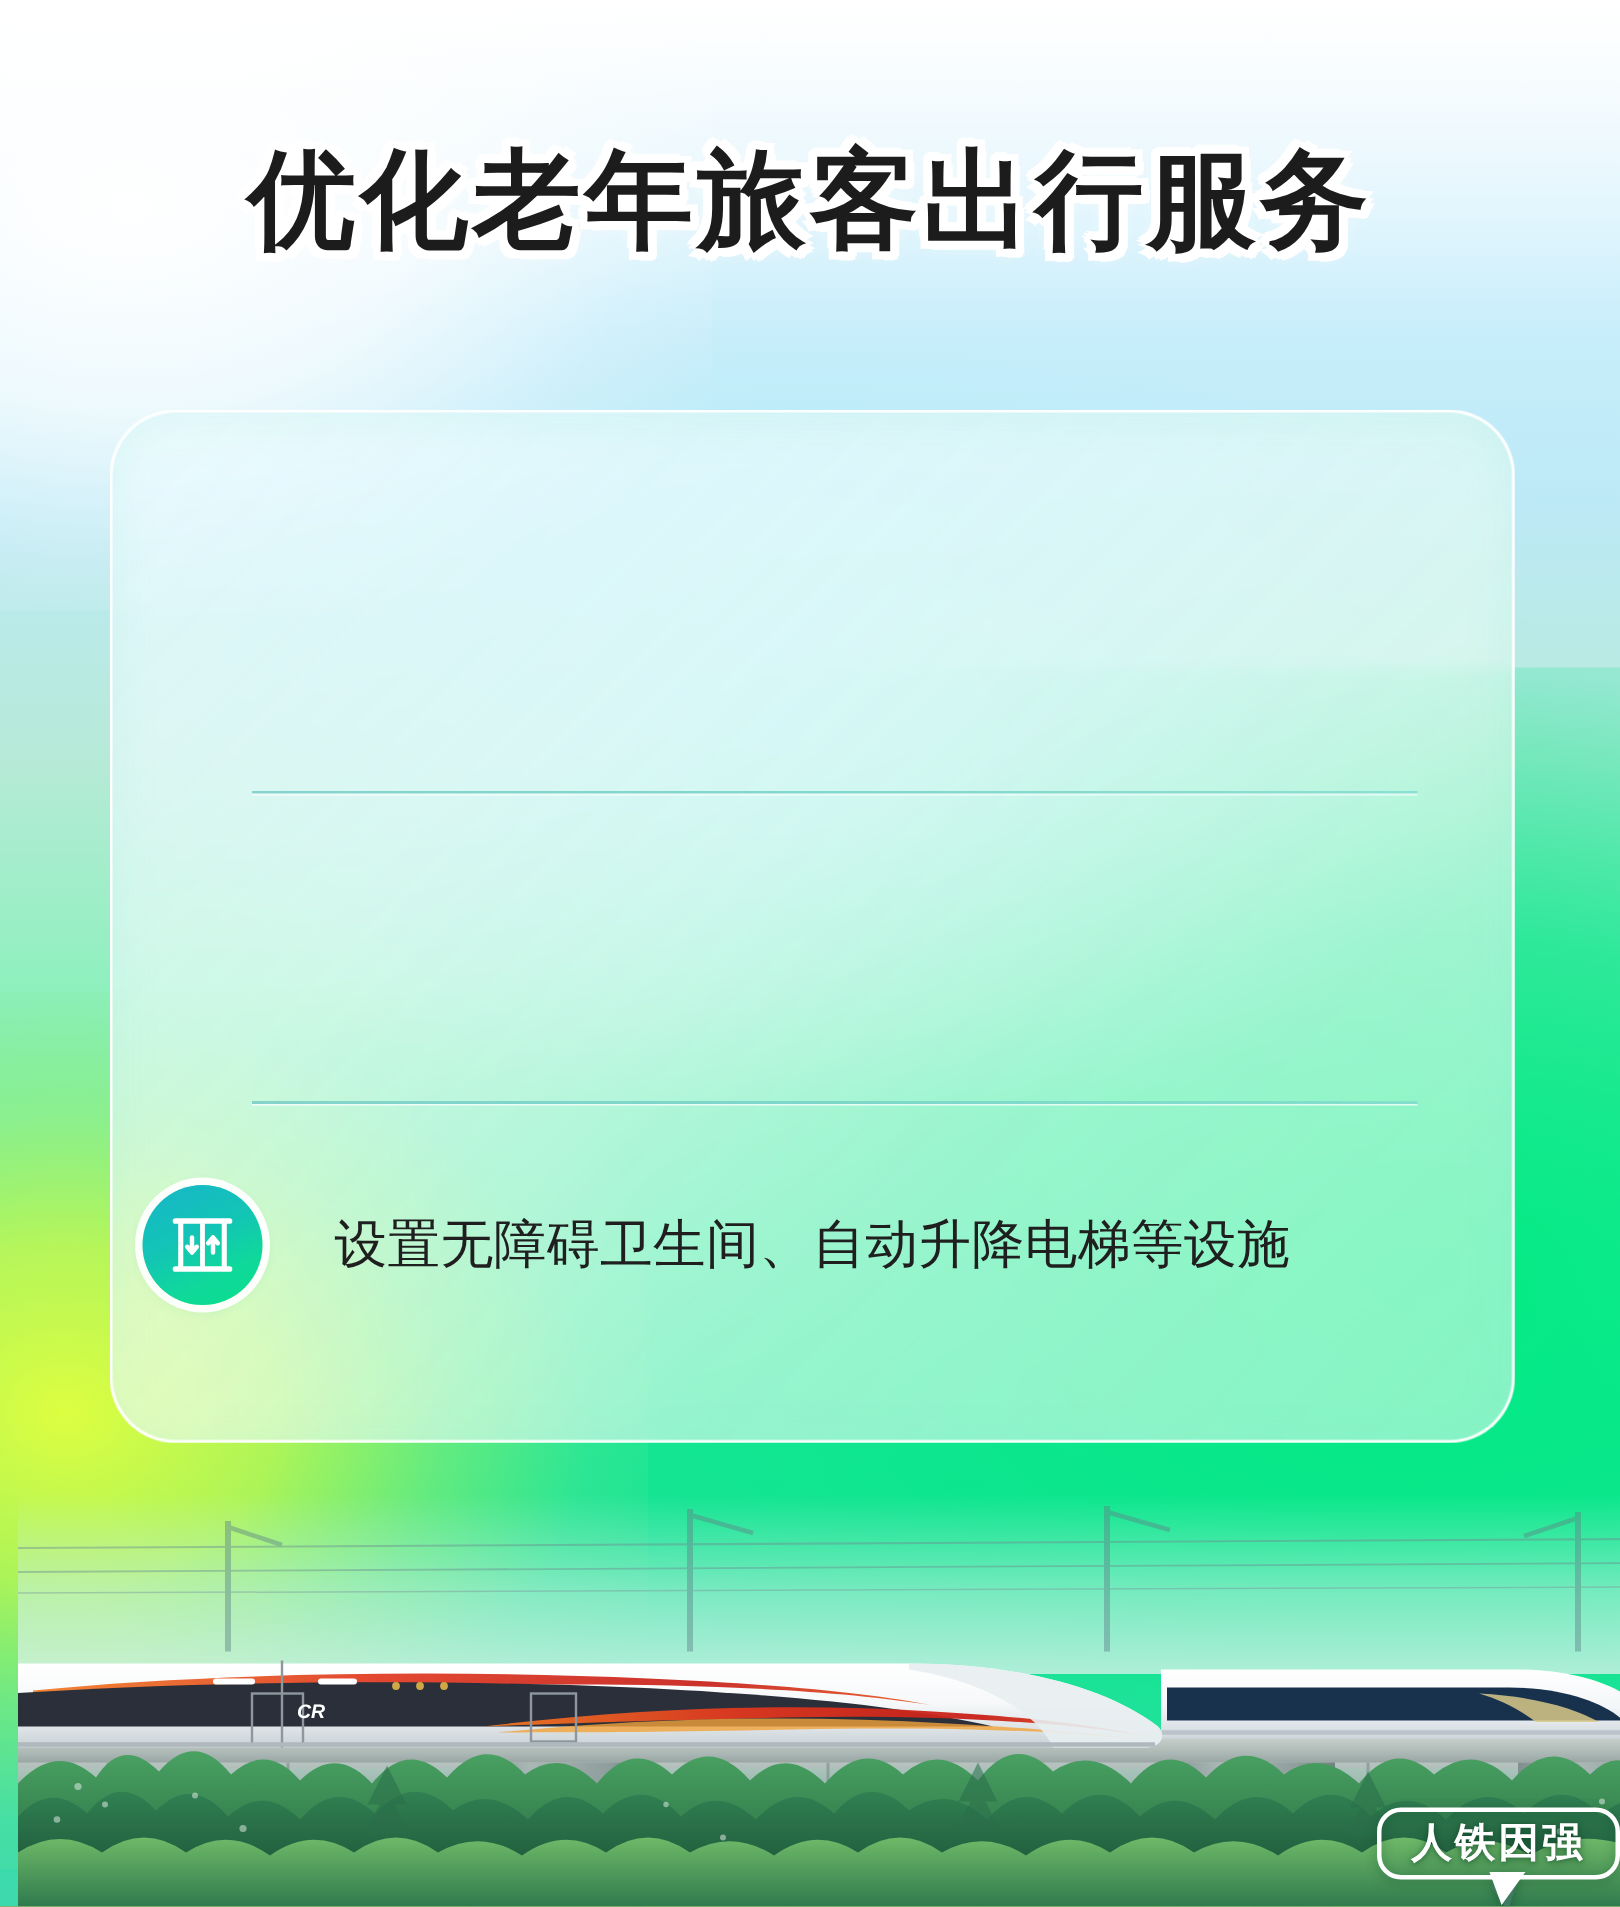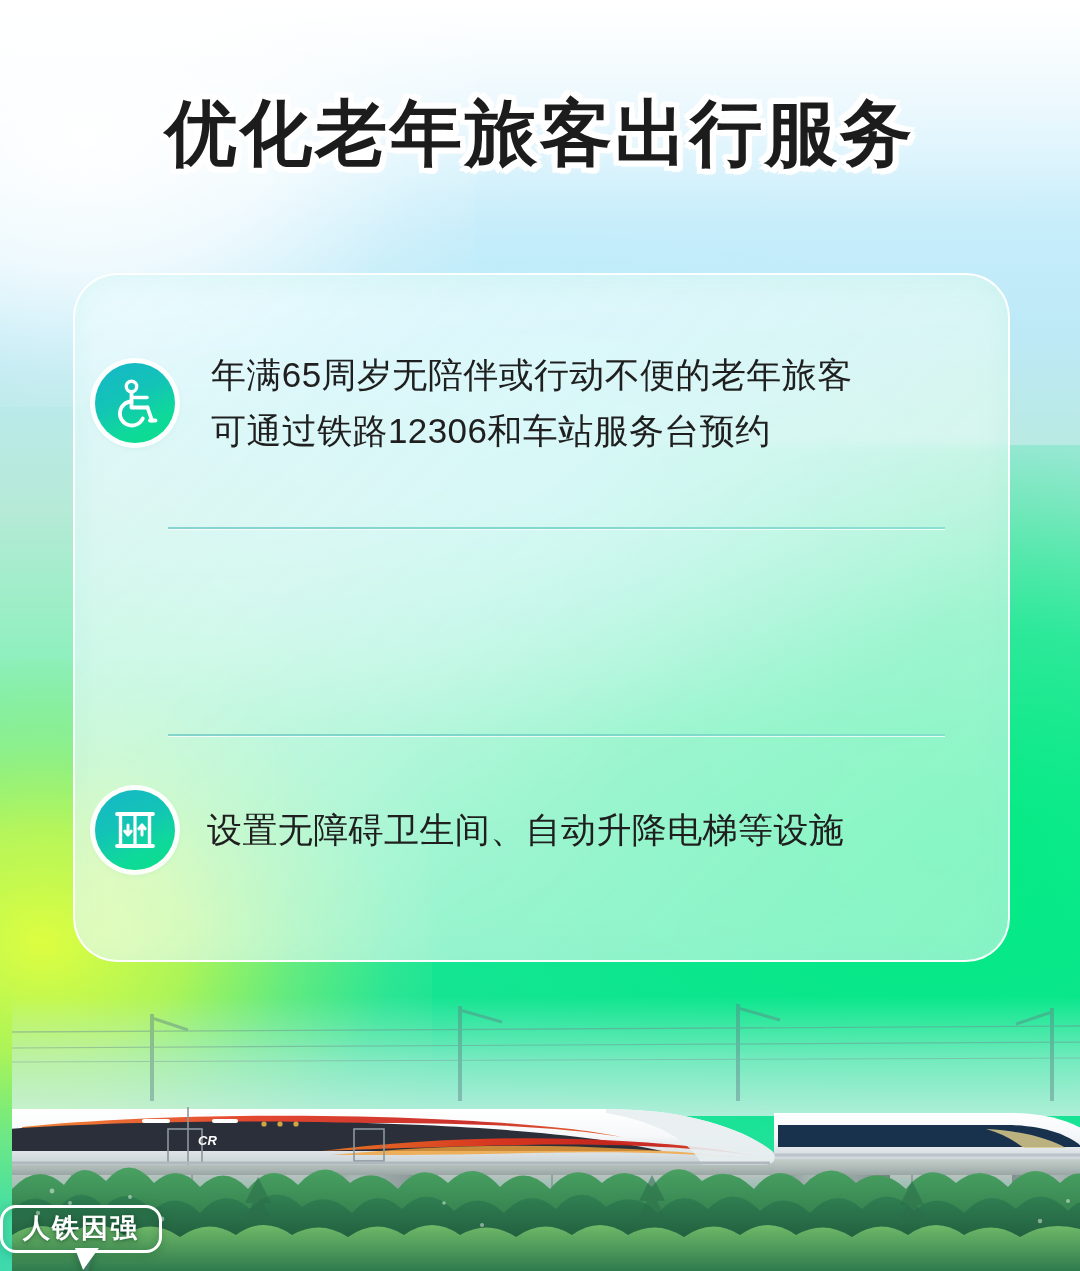--- a/index.html
+++ b/index.html
@@ -95,21 +95,21 @@
     color:#1f1f1f; font-size:35px; line-height:56px;
     font-weight:400; letter-spacing:.4px; white-space:nowrap;
   }
 
   
   #row1{ left:95px;  top:347px; }
   #row1 .row-text{ margin-left:36px; }
   #row2{ left:168px; top:588px; }
   #row2 .row-text{ margin-right:36px; }
   #row3{ left:95px;  top:790px; }
-  #row3 .row-text{ margin-left:32px; }
+  #row3 .row-text{ margin-left:48px; }
 
   .divider{
     position:absolute; left:168px; width:777px; height:2px;
     background:linear-gradient(to right, rgba(120,205,200,.85), rgba(120,212,200,.9), rgba(128,218,205,.8));
     box-shadow:0 1px 0 rgba(255,255,255,.75);
   }
   #div1{ top:527px; }
   #div2{ top:734px; }
 
   
@@ -139,21 +139,21 @@
   
   .train{ position:absolute; }
   .train svg{ display:block; }
 
   
   .forest{ position:absolute; left:0; bottom:0; width:1080px; height:140px; }
 
   
   .footer{
     position:absolute; left:0; bottom:18px; width:100%;
-    text-align:left;
+    text-align:right;
     font-family:Liberation Serif, serif;
   }
   .logo{
     display:inline-block; position:relative;
     padding:7px 20px 8px 20px;
     border:3px solid #fff; border-radius:16px;
     color:#fff; font-size:27px; font-weight:bold; letter-spacing:2px;
     line-height:1;
     text-shadow:0 1px 3px rgba(0,60,30,.45);
     filter:drop-shadow(0 2px 4px rgba(0,50,25,.35));
@@ -189,36 +189,20 @@
   <div class="bg-green-right"></div>
   <div class="bg-yellow"></div>
   <div class="bg-cyan-mid"></div>
   <div class="bg-white-left"></div>
   <div class="bg-white-top"></div>
 
   <div class="title">优化老年旅客出行服务</div>
 
   <div class="card"></div>
 
-  <div class="row" id="row1">
-    <div class="badge">
-      <svg width="52" height="52" viewBox="0 0 52 52" aria-hidden="true">
-        <circle cx="22.5" cy="9.5" r="5.2" fill="none" stroke="#fff" stroke-width="3.4"></circle>
-        <path d="M22.5 15.5 V30.5 H38.5" fill="none" stroke="#fff" stroke-width="3.8" stroke-linecap="round" stroke-linejoin="round"></path>
-        <path d="M24.5 20.5 H38" fill="none" stroke="#fff" stroke-width="3.6" stroke-linecap="round"></path>
-        <path d="M38.5 30.5 L43 43.5" fill="none" stroke="#fff" stroke-width="3.8" stroke-linecap="round"></path>
-        <path d="M41 43.5 H46.5" fill="none" stroke="#fff" stroke-width="3.8" stroke-linecap="round"></path>
-        <path d="M22.5 24.5 A12 12 0 1 0 33.8 41.5" fill="none" stroke="#fff" stroke-width="3.8" stroke-linecap="round"></path>
-      </svg>
-    </div>
-    <div class="row-text">
-      <div>年满65周岁无陪伴或行动不便的老年旅客</div>
-      <div>可通过铁路12306和车站服务台预约</div>
-    </div>
-  </div>
 
   <div class="divider" id="div1"></div>
 
 
   <div class="divider" id="div2"></div>
 
   <div class="row" id="row3">
     <div class="badge">
       <svg width="50" height="50" viewBox="0 0 50 50" aria-hidden="true">
         <path d="M7 9 H43" stroke="#fff" stroke-width="3.8" stroke-linecap="round"></path>

